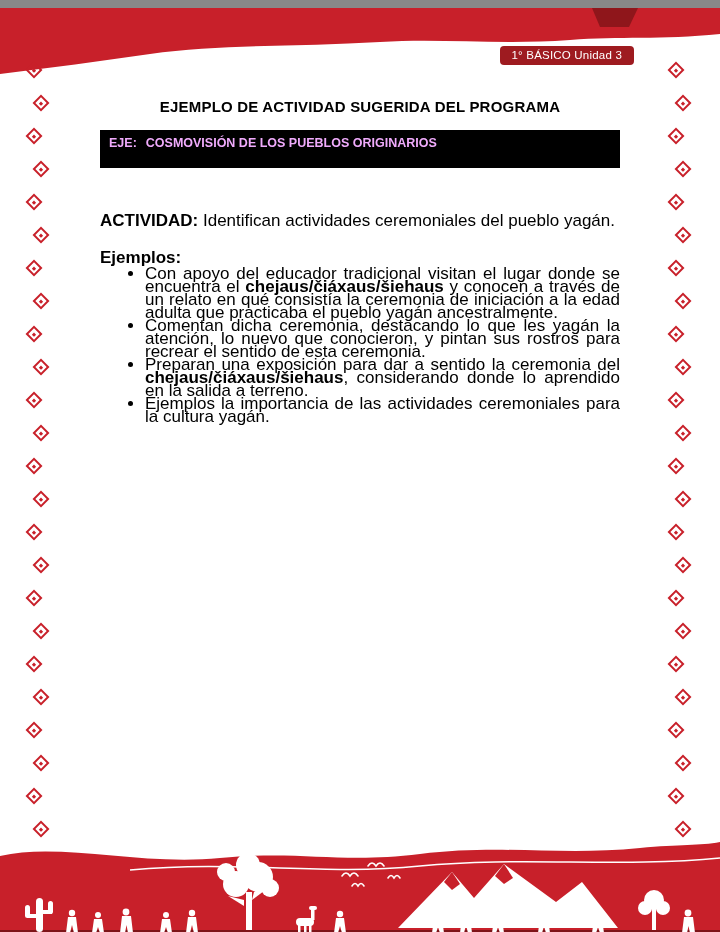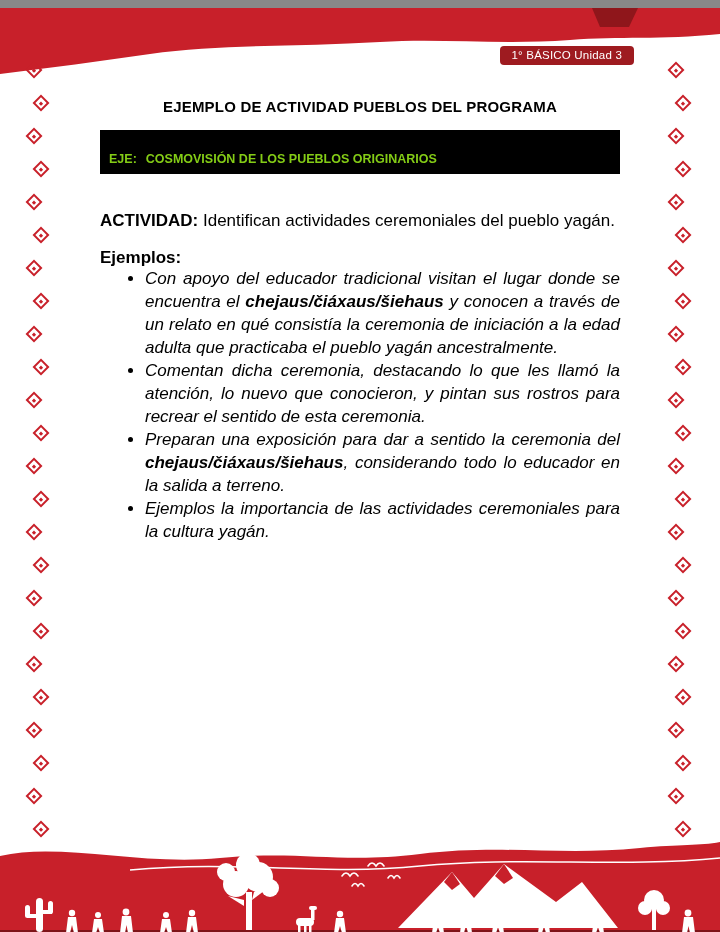--- a/index.html
+++ b/index.html
@@ -20,28 +20,28 @@
   .orn{width:8px;height:8px;border:2px solid #C8202A;transform:rotate(45deg);position:relative;flex:0 0 auto;}
   .orn::after{content:"";position:absolute;left:2.5px;top:2.5px;width:3px;height:3px;background:#C8202A;}
   .orn:nth-child(even){margin-left:7px;}
   
   .page-title{
     position:absolute;top:90px;left:0;width:720px;text-align:center;
     font-size:15px;font-weight:bold;letter-spacing:.2px;
   }
   .eje-bar{
     position:absolute;top:122px;left:100px;width:520px;height:38px;background:#000;
-    color:#84cc16;box-sizing:border-box;padding:22px 9px;font-size:12.5px;font-weight:bold;
+    color:#f0abfc;box-sizing:border-box;padding:6px 9px;font-size:12.5px;font-weight:bold;
   }
   .eje-bar .eje-title{margin-left:9px;}
   .content{position:absolute;left:100px;width:520px;top:204px;font-size:17px;line-height:18px;}
   .activity-line{margin:0 0 0 0;}
   .examples-label{margin-top:19px;font-weight:bold;}
   ul.examples{margin:0;padding:0 0 0 45px;margin-top:0;}
-  ul.examples li{text-align:justify;line-height:23px;font-style:italic;}
+  ul.examples li{text-align:justify;line-height:13px;}
   b{font-weight:bold;}
   
   .footer-illustration{position:absolute;left:0;bottom:0;width:720px;height:118px;pointer-events:none;}
 </style>
 </head>
 <body>
 
 <div class="page">
 
   <svg class="header-band" viewBox="0 0 720 70" aria-hidden="true">
@@ -99,36 +99,36 @@
       <span class="orn"></span>
       <span class="orn"></span>
       <span class="orn"></span>
       <span class="orn"></span>
       <span class="orn"></span>
       <span class="orn"></span>
       <span class="orn"></span>
       <span class="orn"></span>
     </div>
 
-  <div class="page-title">EJEMPLO DE ACTIVIDAD PUEBLOS DEL PROGRAMA</div>
+  <div class="page-title">EJEMPLO DE ACTIVIDAD SUGERIDA DEL PROGRAMA</div>
 
   <div class="eje-bar">
     <b>EJE:</b><span class="eje-title">COSMOVISIÓN DE LOS PUEBLOS ORIGINARIOS</span>
   </div>
 
   <div class="content">
     <p class="activity-line">
       <b>ACTIVIDAD:</b>
       <span>Identifican actividades ceremoniales del pueblo yagán.</span>
     </p>
     <div class="examples-label">Ejemplos:</div>
     <ul class="examples">
       <li><span>Con apoyo del educador tradicional visitan el lugar donde se encuentra el </span><b>chejaus/čiáxaus/šiehaus</b><span> y conocen a través de un relato en qué consistía la ceremonia de iniciación a la edad adulta que practicaba el pueblo yagán ancestralmente.</span></li>
-      <li><span>Comentan dicha ceremonia, destacando lo que les llamó la atención, lo nuevo que conocieron, y pintan sus rostros para recrear el sentido de esta ceremonia.</span></li>
-      <li><span>Preparan una exposición para dar a sentido la ceremonia del </span><b>chejaus/čiáxaus/šiehaus</b><span>, considerando todo lo educador en la salida a terreno.</span></li>
+      <li><span>Comentan dicha ceremonia, destacando lo que les yagán la atención, lo nuevo que conocieron, y pintan sus rostros para recrear el sentido de esta ceremonia.</span></li>
+      <li><span>Preparan una exposición para dar a sentido la ceremonia del </span><b>chejaus/čiáxaus/šiehaus</b><span>, considerando donde lo aprendido en la salida a terreno.</span></li>
       <li><span>Ejemplos la importancia de las actividades ceremoniales para la cultura yagán.</span></li>
     </ul>
   </div>
 
   <svg class="footer-illustration" viewBox="0 0 720 118" aria-hidden="true">
 
     <path fill="#C8202A" d="M0,34 C60,20 140,44 220,36 C300,28 340,42 420,32 C500,22 560,34 640,26 C680,22 700,24 720,20 L720,118 L0,118 Z"></path>
 
     <path fill="none" stroke="#ffffff" stroke-width="1.6" d="M130,48 C240,38 320,54 420,44 C520,34 620,46 720,36"></path>
 

